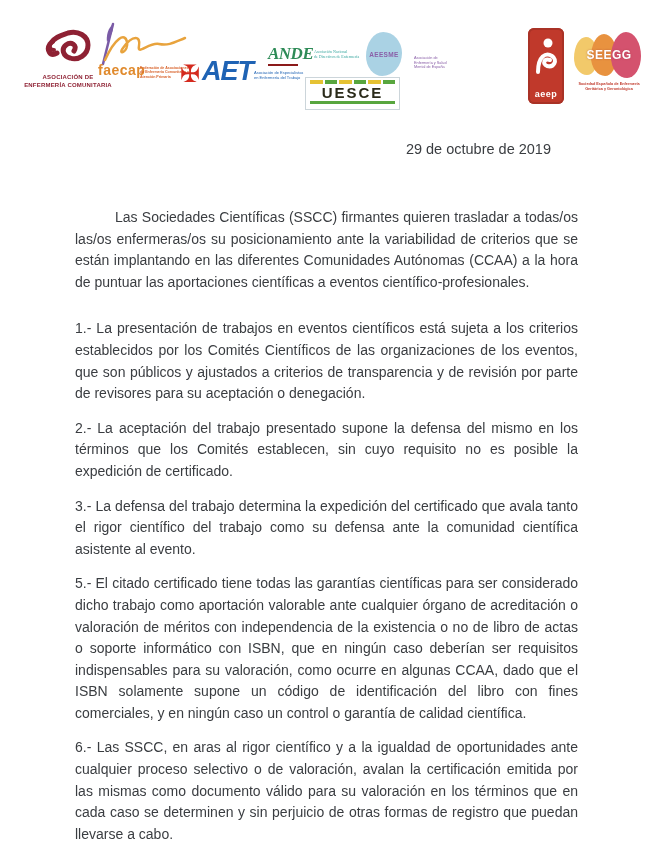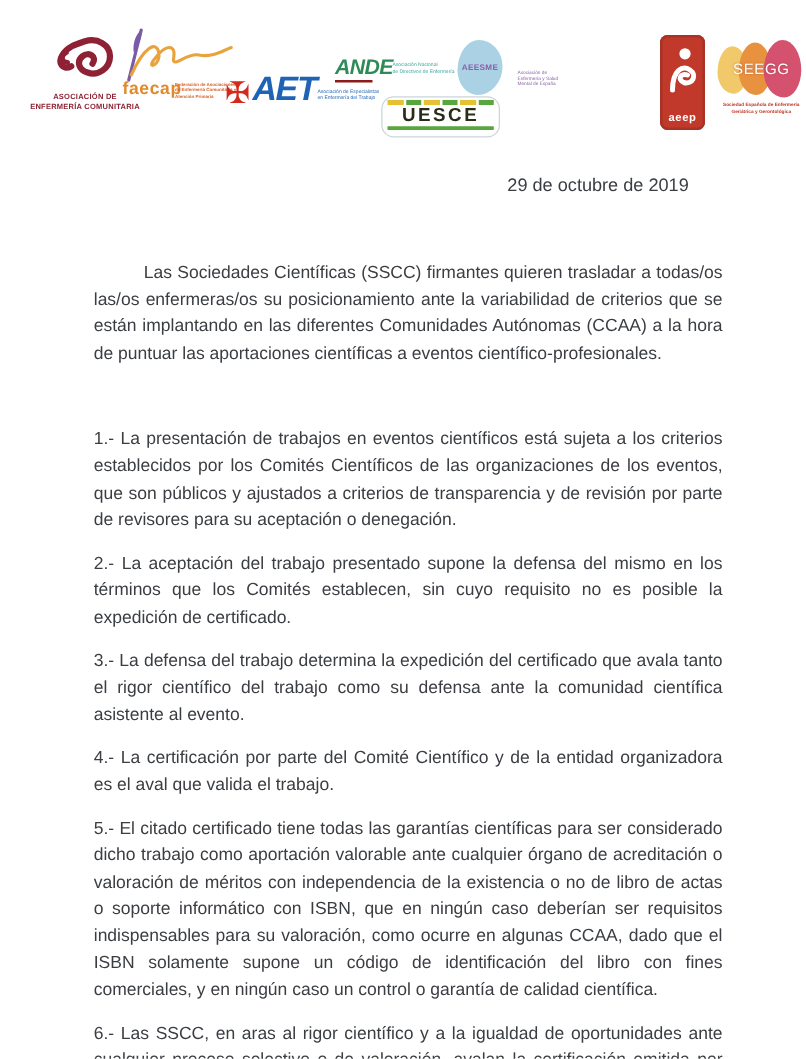--- a/index.html
+++ b/index.html
@@ -26,27 +26,27 @@
   .faecap-label { position: absolute; left: 5px; top: 42px; font-size: 14px; color: #e08a2d; letter-spacing: .5px; }
   .faecap-sub { position: absolute; left: 47px; top: 46px; width: 52px; font-size: 3.6px; line-height: 4.4px; color: #d8622a; }
 
   
   .logo-aet { left: 180px; top: 56px; width: 130px; height: 45px; }
   .aet-cross { position: absolute; left: 0; top: 4px; font-size: 24px; color: #d42a1e; }
   .aet-label { position: absolute; left: 22px; top: 0; font-size: 27px; font-weight: bold; font-style: italic; color: #1f63b4; letter-spacing: -1px; }
   .aet-sub { position: absolute; left: 74px; top: 14px; width: 56px; font-size: 4px; line-height: 5.2px; color: #1f63b4; }
 
   
-  .logo-ande { left: 268px; top: 44px; width: 105px; height: 28px; }
+  .logo-ande { left: 268px; top: 44px; width: 105px; height: 28px; font-family: Liberation Serif, serif; }
   .ande-label { font-size: 17px; font-weight: 800; color: #2e8b57; letter-spacing: -.5px; font-style: italic; }
   .ande-bar { width: 30px; height: 2px; background: #8b1a1a; margin-top: 0px; }
   .ande-sub { position: absolute; left: 46px; top: 5px; width: 58px; font-size: 4px; line-height: 5px; color: #3aa7a0; }
 
   
-  .logo-uesce { left: 305px; top: 77px; width: 95px; height: 33px; background: #fff; border: 1px solid #ccd5da; border-radius: 10px; padding: 2px 4px 0 4px; }
+  .logo-uesce { left: 305px; top: 77px; width: 95px; height: 33px; background: #fff; border: 1px solid #ccd5da; border-radius: 0; padding: 2px 4px 0 4px; }
   .uesce-topbar { display: flex; gap: 2px; height: 4px; }
   .uesce-topbar span { flex: 1; }
   .uesce-label { font-size: 15px; font-weight: 800; color: #2b2b1a; letter-spacing: 2px; text-align: center; line-height: 17px; }
   .uesce-underbar { height: 3px; margin-top: 0; }
 
   
   .logo-aeesme { left: 366px; top: 32px; width: 80px; height: 60px; }
   .aeesme-blob { position: absolute; left: 0; top: 0; width: 36px; height: 44px; background: #aad2e4; border-radius: 48% 52% 55% 45% / 55% 48% 52% 45%; display: flex; align-items: center; justify-content: center; }
   .aeesme-label { font-size: 6.5px; font-weight: bold; color: #8a5fa8; letter-spacing: .3px; }
   .aeesme-sub { position: absolute; left: 48px; top: 24px; width: 34px; font-size: 3.8px; line-height: 4.6px; color: #8a5fa8; }
@@ -62,28 +62,28 @@
   .logo-aeep { left: 528px; top: 28px; width: 36px; height: 76px; background: #c0392b; border-radius: 6px; box-shadow: inset 0 0 0 2px #a93226; display: flex; flex-direction: column; align-items: center; justify-content: flex-end; padding-bottom: 5px; }
   .aeep-label { font-size: 9px; font-weight: bold; color: #ffffff; letter-spacing: .5px; text-align: center; }
   .aeep-fig { position: absolute; top: 8px; left: 4px; }
 
   
   .logo-seegg { left: 574px; top: 32px; width: 70px; height: 68px; }
   .seegg-blob { position: absolute; border-radius: 50% 50% 46% 54% / 55% 52% 48% 45%; }
   .seegg-b1 { left: 0; top: 5px; width: 24px; height: 38px; background: #f2c96a; }
   .seegg-b2 { left: 17px; top: 2px; width: 26px; height: 42px; background: #e8923f; }
   .seegg-b3 { left: 37px; top: 0; width: 30px; height: 46px; background: #d4526e; }
-  .seegg-label { position: absolute; left: 4px; top: 16px; width: 62px; text-align: center; font-size: 12px; font-weight: 400; color: #ffffff; letter-spacing: .5px; text-shadow: 0 0 2px rgba(160,60,60,.6); }
+  .seegg-label { position: absolute; left: 4px; top: 16px; width: 62px; text-align: center; font-size: 12px; font-weight: 700; color: #ffffff; letter-spacing: .5px; text-shadow: 0 0 2px rgba(160,60,60,.6); }
   .seegg-sub { position: absolute; left: 0; top: 50px; width: 70px; text-align: center; font-size: 3.8px; line-height: 4.6px; color: #c0392b; font-weight: bold; }
 
   
   .date-line { position: absolute; top: 141px; left: 0; width: 551px; text-align: right; font-size: 14.5px; color: #3a3d41; padding-left: 20px; }
   .content { position: absolute; top: 207px; left: 75px; width: 503px; font-size: 14px; line-height: 21.6px; text-align: justify; }
   .content p { margin: 0 0 13px 0; }
-  .content p.intro { text-indent: 40px; margin-bottom: 47px; }
+  .content p.intro { text-indent: 40px; margin-bottom: 25px; }
 </style>
 </head>
 <body>
 
 <div class="page">
 
   <div class="header">
 
     <div class="logo logo-aec">
       <svg width="46" height="42" viewBox="0 0 46 42">
@@ -170,18 +170,17 @@
 
   </div>
 
   <div class="date-line">29 de octubre de 2019</div>
 
   <div class="content">
     <p class="intro">Las Sociedades Científicas (SSCC) firmantes quieren trasladar a todas/os las/os enfermeras/os su posicionamiento ante la variabilidad de criterios que se están implantando en las diferentes Comunidades Autónomas (CCAA) a la hora de puntuar las aportaciones científicas a eventos científico-profesionales.</p>
     <p>1.- La presentación de trabajos en eventos científicos está sujeta a los criterios establecidos por los Comités Científicos de las organizaciones de los eventos, que son públicos y ajustados a criterios de transparencia y de revisión por parte de revisores para su aceptación o denegación.</p>
     <p>2.- La aceptación del trabajo presentado supone la defensa del mismo en los términos que los Comités establecen, sin cuyo requisito no es posible la expedición de certificado.</p>
     <p>3.- La defensa del trabajo determina la expedición del certificado que avala tanto el rigor científico del trabajo como su defensa ante la comunidad científica asistente al evento.</p>
-    <p>4.- La certificación por parte del Comité Científico y de la entidad organizadora es el aval que valida el trabajo.</p>
     <p>5.- El citado certificado tiene todas las garantías científicas para ser considerado dicho trabajo como aportación valorable ante cualquier órgano de acreditación o valoración de méritos con independencia de la existencia o no de libro de actas o soporte informático con ISBN, que en ningún caso deberían ser requisitos indispensables para su valoración, como ocurre en algunas CCAA, dado que el ISBN solamente supone un código de identificación del libro con fines comerciales, y en ningún caso un control o garantía de calidad científica.</p>
     <p>6.- Las SSCC, en aras al rigor científico y a la igualdad de oportunidades ante cualquier proceso selectivo o de valoración, avalan la certificación emitida por las mismas como documento válido para su valoración en los términos que en cada caso se determinen y sin perjuicio de otras formas de registro que puedan llevarse a cabo.</p>
   </div>
 
 </div>
 
 </body></html>

